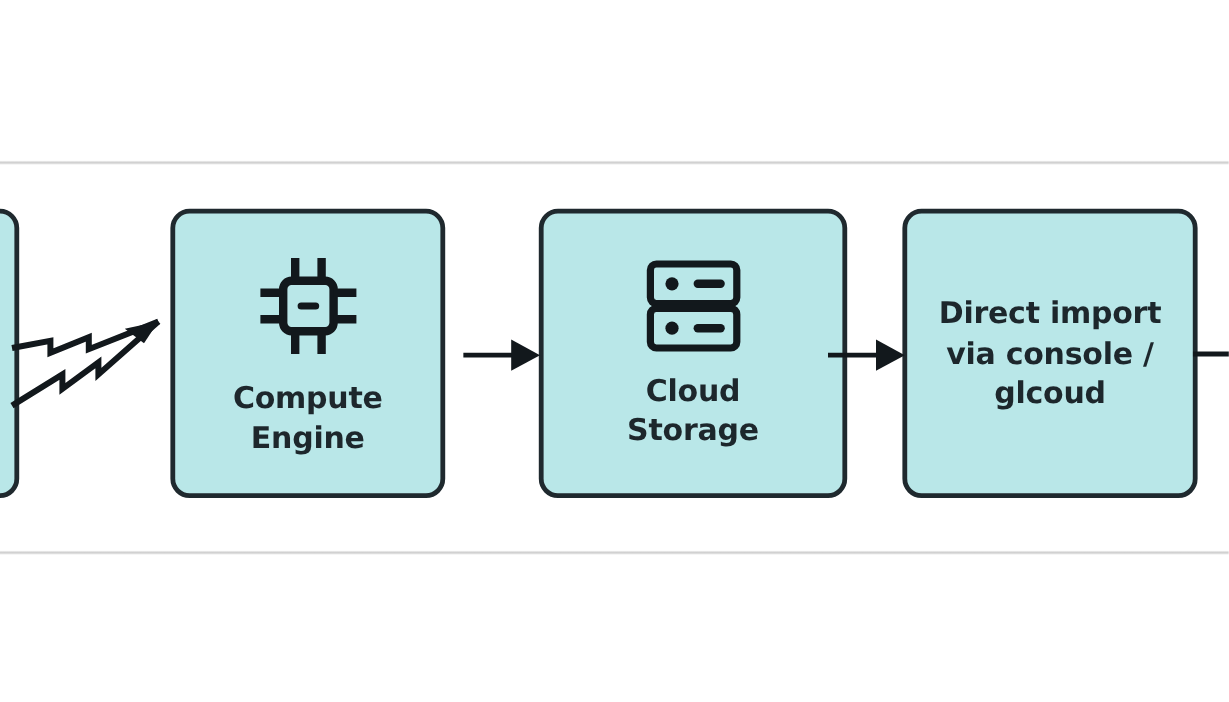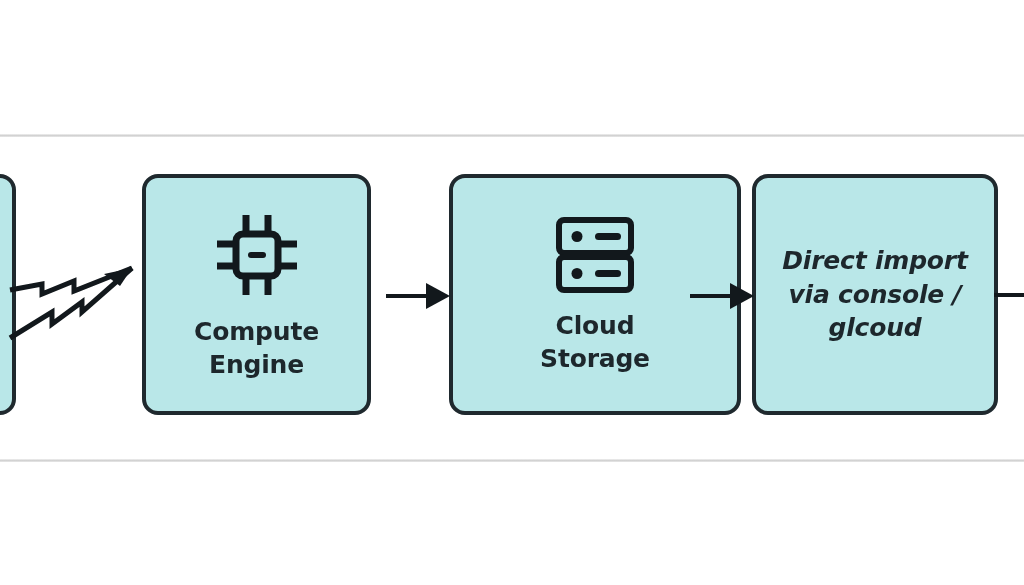--- a/index.html
+++ b/index.html
@@ -74,22 +74,22 @@
   }
 
   
   #node-partial-left {
     left: -58px;
     width: 74px;
     border-radius: 16px;
   }
 
   #node-compute-engine { left: 142px; width: 229px; }
-  #node-cloud-storage  { left: 449px; width: 292px; }
-  #node-direct-import  { left: 752px; width: 246px; font-style: italic; }
+  #node-cloud-storage  { left: 449px; width: 257px; }
+  #node-direct-import  { left: 752px; width: 246px; }
 
   
   .connector {
     position: absolute;
     line-height: 0;
   }
   #connector-bolts    { left: 8px;   top: 250px; }
   #connector-arrow-1  { left: 386px; top: 278px; }
   #connector-arrow-2  { left: 690px; top: 278px; }
   #connector-exit     { left: 994px; top: 288px; }

